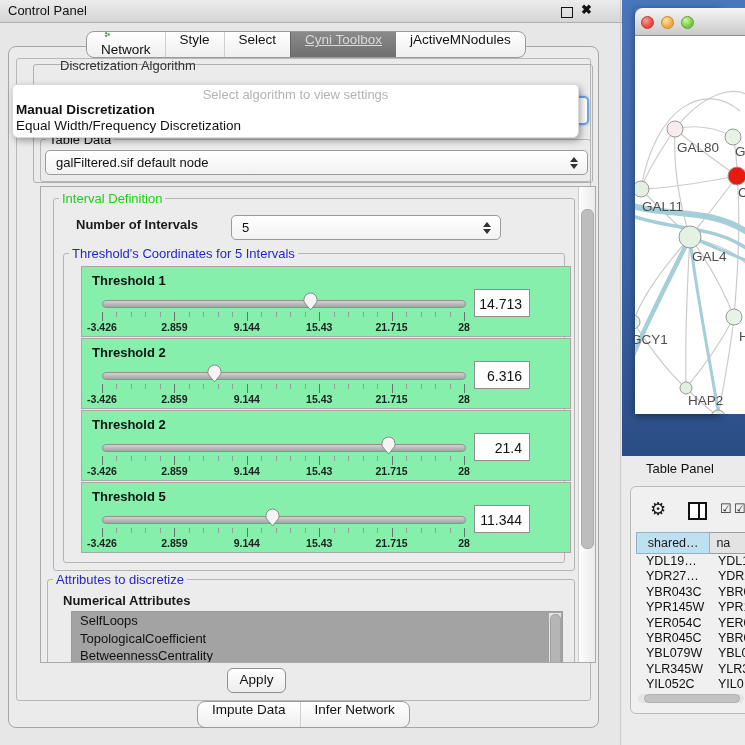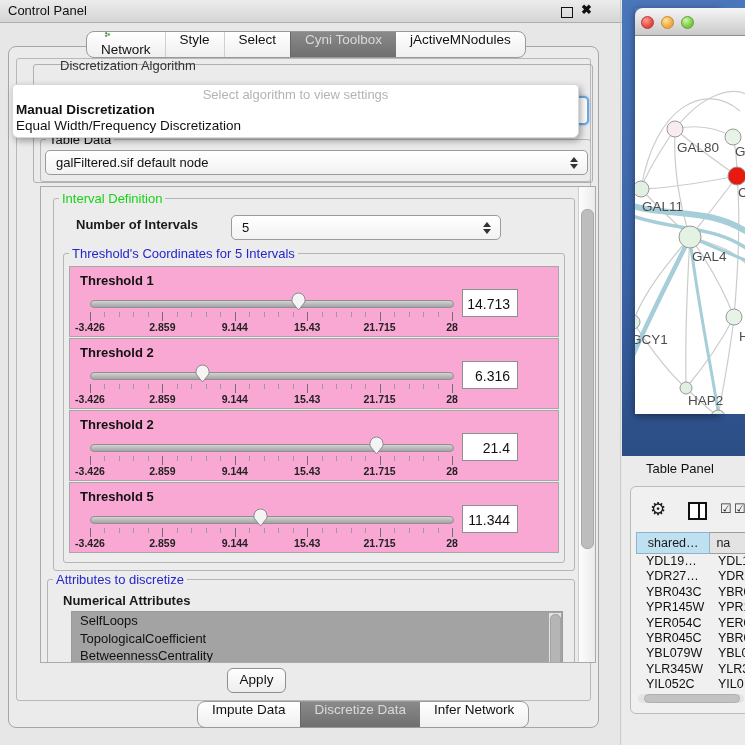--- a/index.html
+++ b/index.html
@@ -22,21 +22,21 @@
     border-radius:3px;background:#ebebeb;}
 
   
   .tabbar{display:flex;border:1px solid #9a9a9a;border-radius:8px;overflow:hidden;
     background:linear-gradient(#ffffff,#efefef);height:25px;}
   #top-tabs{left:86px;top:31px;}
   #bottom-tabs{left:150px;top:701px;margin-left:47px;}
   .tab{display:flex;align-items:flex-start;gap:5px;padding:0 14px;font-size:13.5px;
     color:#111;border-left:1px solid #cfcfcf;white-space:nowrap;flex-direction:column;}
   .tab:first-child{border-left:none;}
-  .tab.sel{background:linear-gradient(#8a8a8a,#6f6f6f);color:#d9d9d9;border-left:1px solid #666;}
+  .tab.sel{background:linear-gradient(#8a8a8a,#6f6f6f);color:#d9d9d9;border-left:1px solid #666;text-decoration:underline;}
   .tab.sel + .tab{border-left:none;}
 
   
   #algo-box{left:33px;top:64px;width:558px;height:117px;border:1px solid #b0b0b0;border-radius:3px;}
   #algo-title{left:60px;top:58px;font-size:13px;font-weight:normal;color:#333;}
   #algo-combo{left:45px;top:96px;width:540px;height:25px;background:#fff;border:2px solid #6ea7df;
     border-radius:5px;box-shadow:0 0 3px #7fb1e5;}
   #algo-popup{left:12px;top:84px;width:565px;height:52px;background:#fff;
     border-radius:4px 4px 6px 6px;box-shadow:2px 3px 7px rgba(0,0,0,.35);border:1px solid #d8d8d8;}
   #popup-placeholder{width:100%;text-align:center;margin-top:2px;font-size:13px;color:#b3b3b3;}
@@ -62,21 +62,21 @@
   .group-title{position:absolute;font-size:13px;background:#ececec;padding:0 3px;white-space:nowrap;}
   .t-green{color:#17d317;}
   .t-blue{color:#2525cc;}
   #interval-group{left:12px;top:11px;width:520px;height:371px;}
   #interval-title{left:18px;top:4px;}
   #noi-label{left:35px;top:30px;font-size:13px;font-weight:bold;}
   #noi-combo{left:190px;top:28px;width:270px;height:25px;}
   #thr-group{left:22px;top:66px;width:500px;height:308px;}
   #thr-title{left:28px;top:59px;}
 
-  .threshold-row{position:absolute;left:28px;width:488px;height:69px;background:#f9a8d4;
+  .threshold-row{position:absolute;left:40px;width:488px;height:69px;background:#86efac;
     border:1px solid #a8a8a8;}
   .thr-label{position:absolute;left:10px;top:6px;font-size:13px;font-weight:bold;color:#111;}
   .thr-track{position:absolute;left:20px;top:33px;width:362px;height:6px;border:1px solid #909090;
     border-radius:4px;background:linear-gradient(#d4d4d4,#a3a3a3);}
   .thr-thumb{position:absolute;top:25px;width:15px;height:19px;}
   .ticks-minor{position:absolute;left:20px;top:45px;width:364px;height:5px;
     background:repeating-linear-gradient(to right,#9a9a9a 0 1px,transparent 1px 14.48px);}
   .ticks-major{position:absolute;left:20px;top:45px;width:364px;height:9px;
     background:repeating-linear-gradient(to right,#6f6f6f 0 1px,transparent 1px 72.4px);}
   .tick-label{position:absolute;top:54px;transform:translateX(-50%);font-size:10.5px;
@@ -294,23 +294,20 @@
     </div>
     <div class="abs" id="main-scrolltrack"></div>
     <div class="abs" id="main-scrollthumb"></div>
   </div>
 
   <div class="abs" id="apply-btn">Apply</div>
 
   <div class="abs tabbar" id="bottom-tabs">
       <div class="tab">
         <span>Impute Data</span>
-      </div>
-      <div class="tab sel">
-        <span>Discretize Data</span>
       </div>
       <div class="tab">
         <span>Infer Network</span>
       </div>
     </div>
 
   <div class="abs" id="splitter-line"></div>
   <div class="abs" id="desktop"></div>
   <div class="abs" id="net-window">
     <div class="abs" id="net-titlebar">

